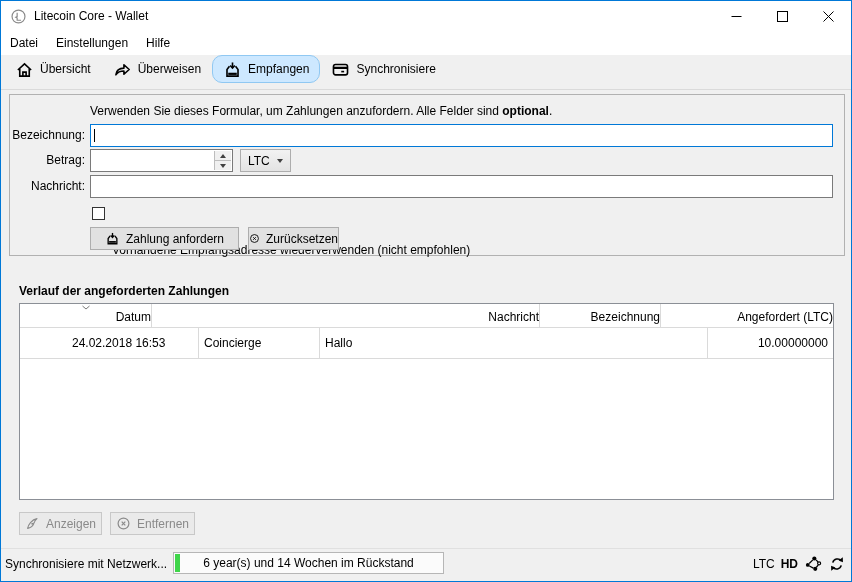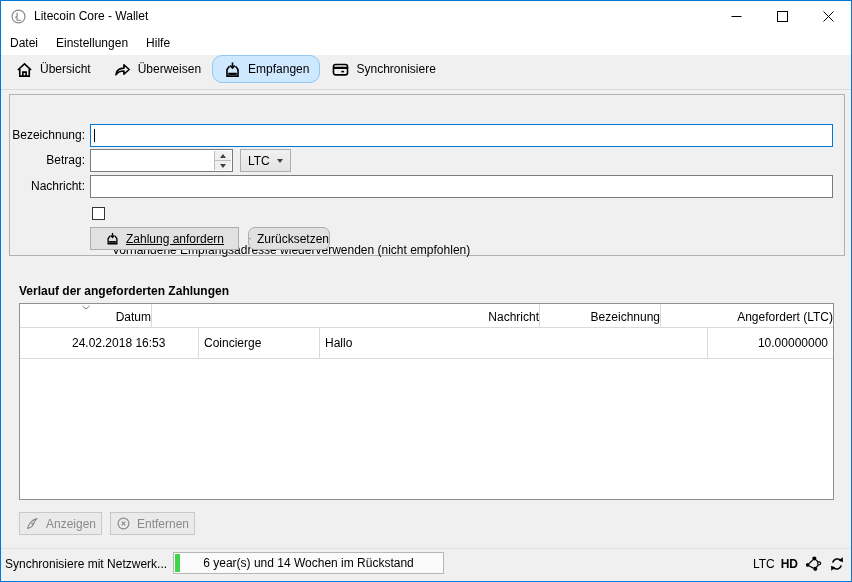--- a/index.html
+++ b/index.html
@@ -179,20 +179,23 @@
       <svg class="tool-icon" viewBox="0 0 20 20" fill="none" stroke="currentColor" stroke-width="1.7">
         <rect x="2.6" y="4.8" width="14.8" height="10.8" rx="2.2"></rect>
         <line x1="2.8" y1="8.3" x2="17.2" y2="8.3" stroke-width="2.4"></line>
         <line x1="10.8" y1="12.2" x2="13.8" y2="12.2"></line>
       </svg>
       <span>Synchronisiere</span>
     </div>
   </div>
 
   <div class="groupbox">
+    <div class="instruction">
+      <span>Verwenden Sie dieses Formular, um Zahlungen anzufordern. Alle Felder sind </span><b>optional</b><span>.</span>
+    </div>
 
     <div class="form-label" style="top:33px">Bezeichnung:</div>
     <input class="text-input focused" style="left: 80px; top: 29px; width: 743px;" value="">
     <div class="caret"></div>
 
     <div class="form-label" style="top:58px">Betrag:</div>
     <div class="spinbox">
       <div class="spin-btns">
         <div class="spin-btn up">
             <div class="tri-up"></div>
@@ -206,30 +209,30 @@
       <span>LTC</span>
       <div class="tri-down"></div>
     </div>
 
     <div class="form-label" style="top:84px">Nachricht:</div>
     <input class="text-input" style="left: 80px; top: 80px; width: 743px;" value="">
 
     <div class="checkbox"></div>
     <div class="checkbox-label">Vorhandene Empfangsadresse wiederverwenden (nicht empfohlen)</div>
 
-    <div class="btn" style="left:80px; top:132px; width:149px;text-decoration:underline;">
+    <div class="btn" style="left:80px; top:132px; width:149px;">
       <svg class="btn-icon" viewBox="0 0 20 20" fill="none" stroke="currentColor" stroke-width="1.8">
         <path d="M10 2.6 V8"></path>
           <path d="M7.6 5.8 L10 8.5 L12.4 5.8"></path>
         <path d="M6.8 6.6 L4.2 10 V17 H15.8 V10 L13.2 6.6"></path>
         <rect x="5.5" y="13.4" width="9" height="2.3" fill="currentColor" stroke="none"></rect>
       </svg>
       <span>Zahlung anfordern</span>
     </div>
-    <div class="btn" style="left:238px; top:132px; width:82px;border-radius:7px;">
+    <div class="btn" style="left:238px; top:132px; width:91px;">
       <svg class="btn-icon" viewBox="0 0 20 20" fill="none" stroke="currentColor" stroke-width="1.6">
         <circle cx="10" cy="10" r="7.2"></circle>
           <path d="M7.6 7.6 L12.4 12.4 M12.4 7.6 L7.6 12.4"></path>
       </svg>
       <span>Zurücksetzen</span>
     </div>
   </div>
 
   <div class="history-title">Verlauf der angeforderten Zahlungen</div>
 

